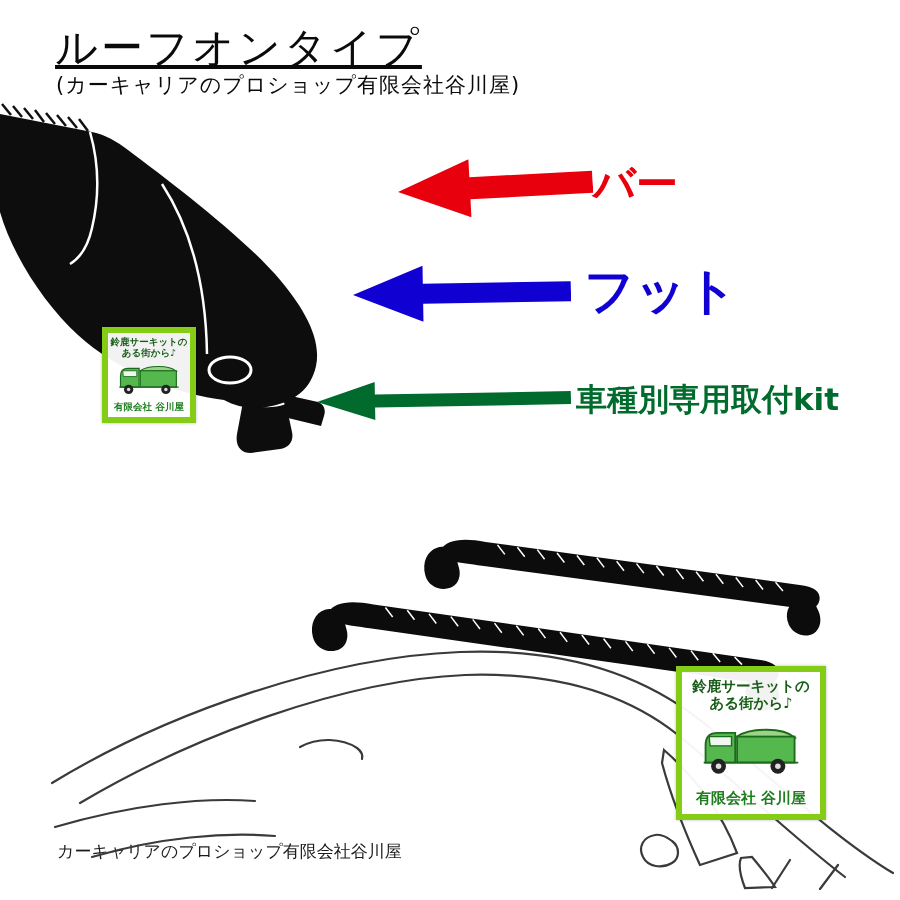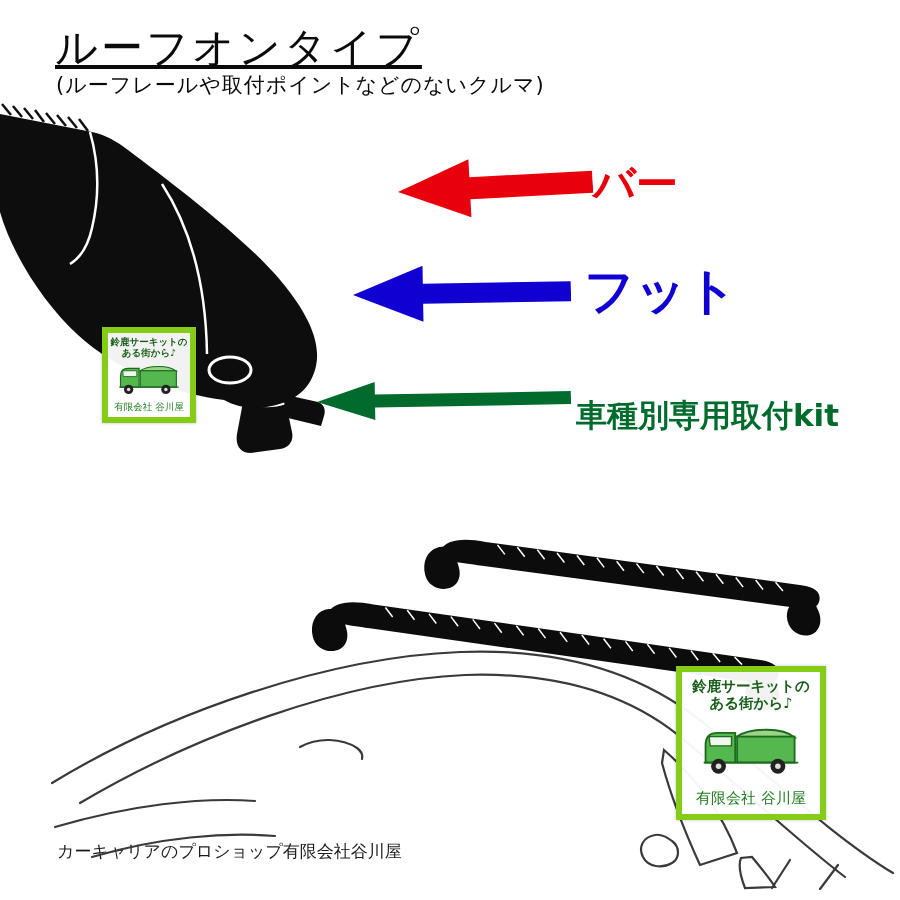--- a/index.html
+++ b/index.html
@@ -12,45 +12,45 @@
 
   .svg-abs { position:absolute; z-index:1; }
   .arrow { position:absolute; z-index:3; }
   .arrow-bar  { left:398px; top:163px; transform:rotate(-3deg); transform-origin:0 50%; }
   .arrow-foot { left:353px; top:267px; transform:rotate(-1deg); transform-origin:0 50%; }
   .arrow-kit  { left:317px; top:383px; transform:rotate(-1deg); transform-origin:0 50%; }
 
   .ann-label { position:absolute; z-index:3; font-weight:600; white-space:nowrap; }
   .label-bar  { left:593px; top:156px; font-size:42px; color:#e8000d; }
   .label-foot { left:584px; top:258px; font-size:50px; color:#1100d2; }
-  .label-kit  { left:576px; top:379px; font-size:31px; color:#006b2d;margin-top:16px; }
+  .label-kit  { left:576px; top:379px; font-size:31px; color:#006b2d; }
 
   .sticker { position:absolute; z-index:5; background:rgba(255,255,255,.95); border:6px solid #84cc16;
              box-shadow:0 0 3px rgba(0,0,0,.25); display:flex; flex-direction:column; align-items:center;
              justify-content:space-between; text-align:center; }
   .sticker-small { left:102px; top:327px; width:94px;  height:96px;  padding:3px 2px; }
   .sticker-large { left:676px; top:666px; width:150px; height:154px; padding:6px 3px; }
   .sticker .tagline { color:#175c17; font-weight:600; line-height:1.2; white-space:nowrap; }
   .sticker-small .tagline { font-size:9.5px; }
   .sticker-large .tagline { font-size:14.5px; }
-  .sticker .company { color:#1e7d1e; font-weight:400; white-space:nowrap; }
+  .sticker .company { color:#1e7d1e; font-weight:700; white-space:nowrap; }
   .sticker-small .company { font-size:9.5px; }
   .sticker-large .company { font-size:15px; }
   .sticker-small .truck { width:64px; height:37px; }
   .sticker-large .truck { width:102px; height:59px; }
 
   .footer-text { position:absolute; left:57px; top:840px; font-size:17px; color:#1a1a1a; white-space:nowrap; }
 </style>
 </head>
 <body>
 
 <div class="canvas">
 
   <div class="title">ルーフオンタイプ</div>
-  <div class="subtitle">(ルーフレールや取付ポイントなどのないクルマ)</div>
+  <div class="subtitle">(カーキャリアのプロショップ有限会社谷川屋)</div>
 
   <svg class="svg-abs" style="left:0;top:98px" width="350" height="365" viewBox="0 0 350 365">
     <path fill="none" stroke="#111" stroke-width="2.5" d="M2,6 L11,17 M13,8 L22,19 M24,10 L33,21 M35,12 L44,24 M46,15 L55,26 M57,17 L66,28 M68,19 L77,30 M79,21 L88,33"></path>
     <path fill="#0d0d0d" d="M0,16 L92,34 C106,37 116,43 128,52 C168,82 238,135 275,176 C303,208 322,240 316,268
              C311,291 295,303 272,308 C256,312 238,310 224,302 C180,297 118,274 78,237
              C44,206 12,156 0,114 Z"></path>
     <path fill="#0d0d0d" d="M243,304 L237,336 C235,348 241,355 251,355 L280,351 C289,350 294,343 292,334 L286,306
              C272,311 257,310 243,304 Z"></path>
     <path fill="#0d0d0d" d="M282,296 L318,304 C324,306 326,312 324,318 L321,328 L288,320 Z"></path>
     <ellipse cx="230" cy="272" rx="21" ry="13" fill="none" stroke="#fff" stroke-width="3"></ellipse>

